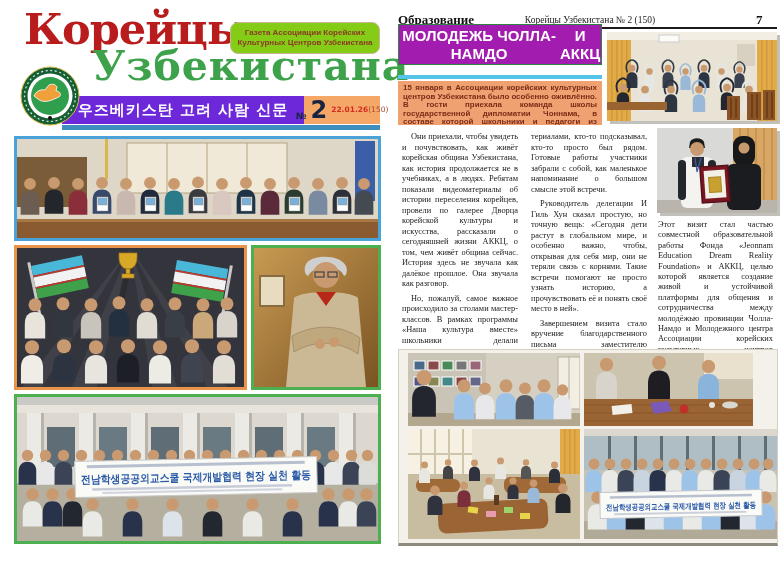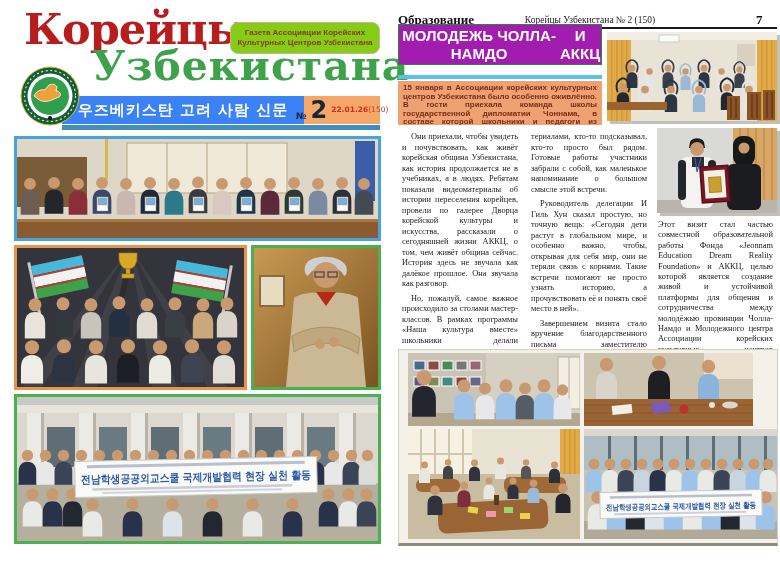--- a/index.html
+++ b/index.html
@@ -13,21 +13,21 @@
   
   .mast-title1{left:24px;top:8px;font-family:"DejaVu Serif",serif;font-weight:bold;
                font-size:43px;line-height:1;color:#b91c1c;letter-spacing:-1px}
   .mast-title2{left:92px;top:46px;font-family:"DejaVu Serif",serif;font-weight:bold;
                font-size:41px;line-height:1;color:#3EA24B;letter-spacing:1px}
   .tagline{left:230px;top:22px;width:150px;height:32px;background:#84cc16;
            border:1px solid #c9b49d;border-radius:8px;box-sizing:border-box;
            font-family:"Liberation Sans",sans-serif;font-weight:bold;font-size:8px;
            line-height:1.3;color:#8B3A24;text-align:center;display:flex;
            flex-direction:column;justify-content:center}
-  .greenbar{left:62px;top:96px;width:242px;height:28px;background:#3b82f6;
+  .greenbar{left:62px;top:96px;width:242px;height:28px;background:#6d28d9;
             display:flex;align-items:center;justify-content:center;
             font-family:"DejaVu Sans",sans-serif;font-weight:bold;font-size:15px;
             color:#fff;letter-spacing:1px}
   .issuebox{left:304px;top:96px;width:76px;height:28px;background:#F5A768;
             display:flex;align-items:center;justify-content:center;gap:4px;
             font-family:"DejaVu Sans",sans-serif}
   .issue-no-label{font-size:9px;font-weight:bold;color:#16253f;align-self:flex-end;padding-bottom:3px}
   .issue-no{font-size:24px;font-weight:bold;color:#16253f;line-height:1}
   .issue-right{display:flex;flex-direction:row;line-height:1.15}
   .issue-date{font-size:7.5px;font-weight:bold;color:#D42B1E}

